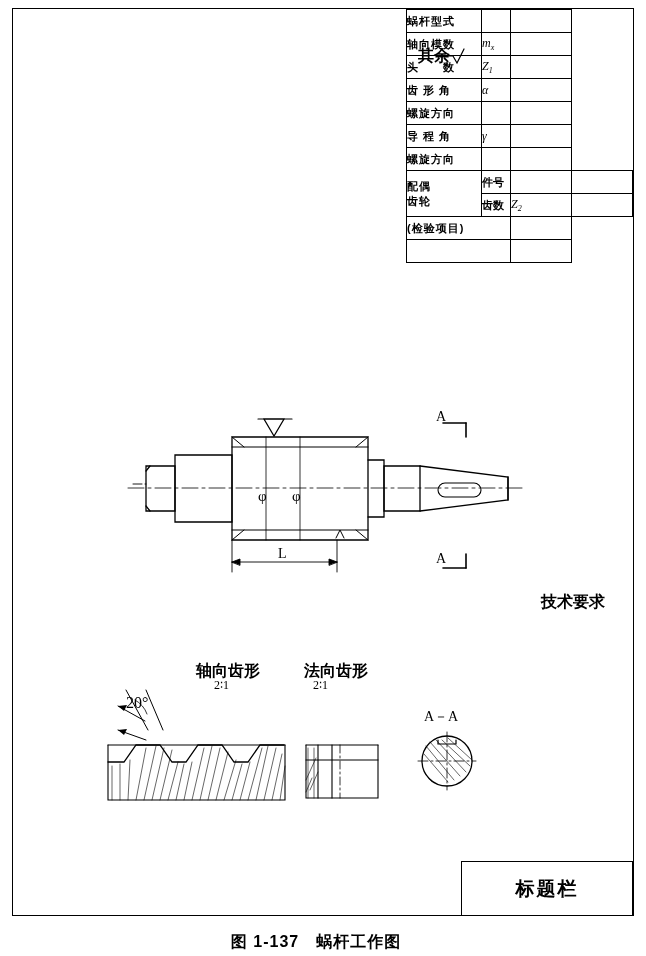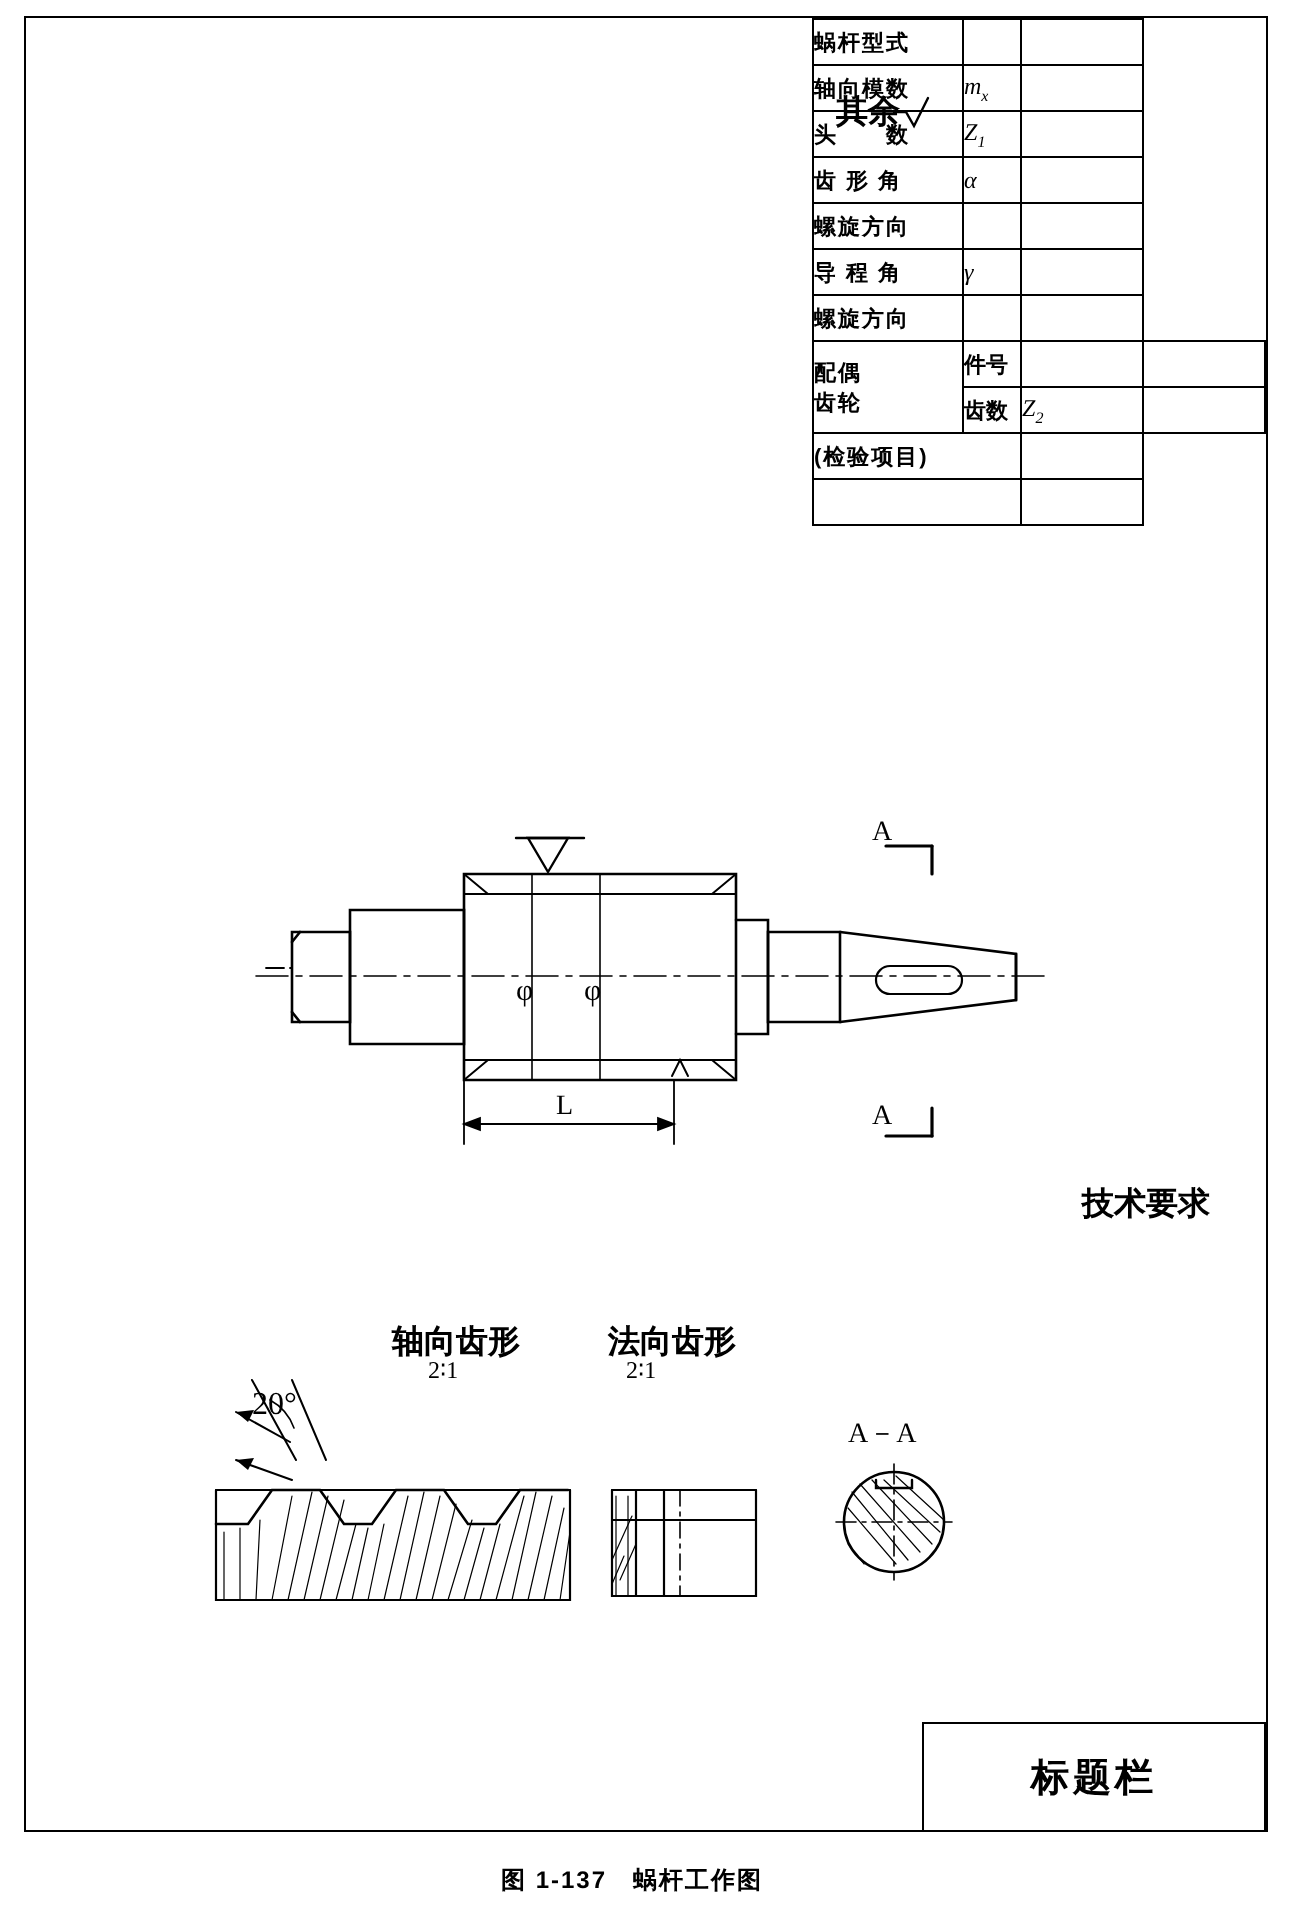--- a/index.html
+++ b/index.html
@@ -76,21 +76,21 @@
     letter-spacing: 2px;
   }
 
   
   .caption {
     position: absolute;
     left: 0;
     top: 932px;
     width: 632px;
     text-align: center;
-    font-size: 12px;
+    font-size: 16px;
     font-family: "Liberation Sans", sans-serif;
     font-weight: bold;
     letter-spacing: 1px;
   }
 
   svg { position: absolute; left: 0; top: 0; overflow: visible; }
   .drawing { position: absolute; left: 0; top: 0; width: 646px; height: 956px; pointer-events: none; }
 </style>
 </head>
 <body>

